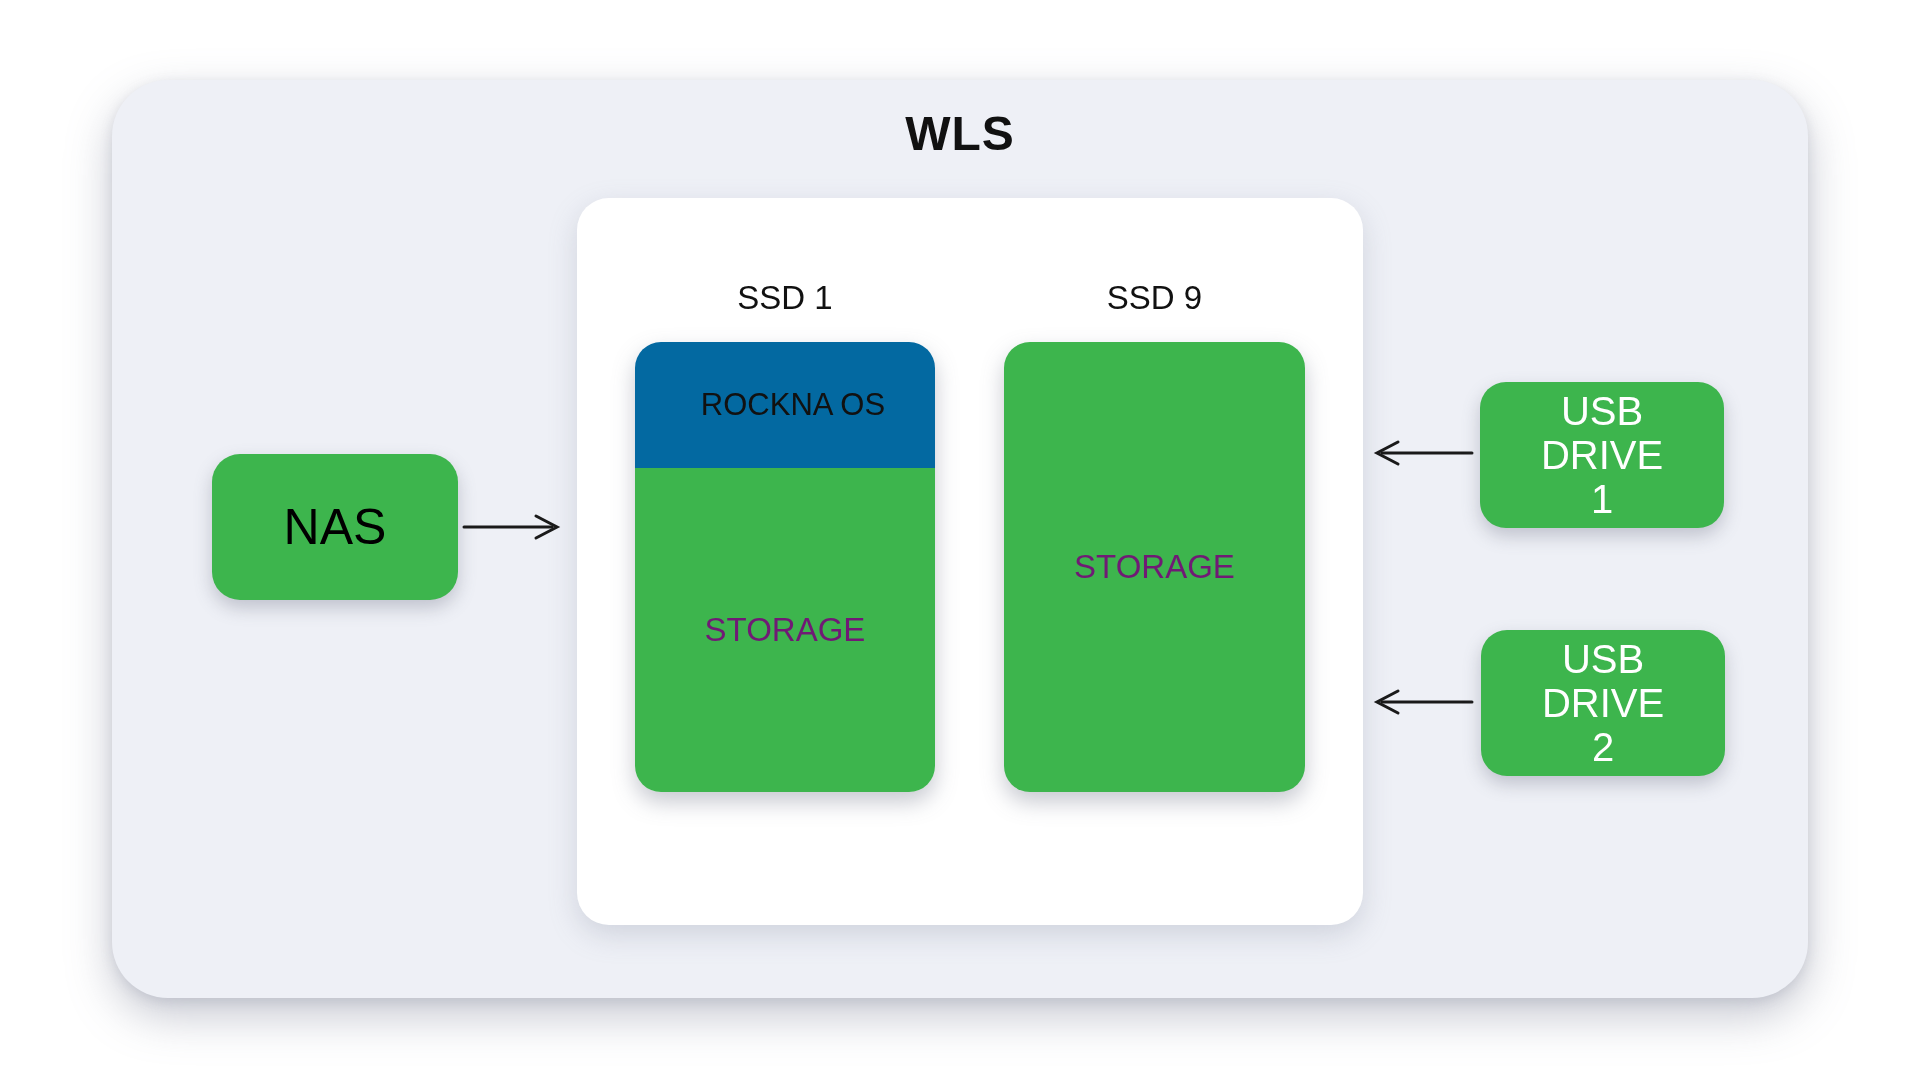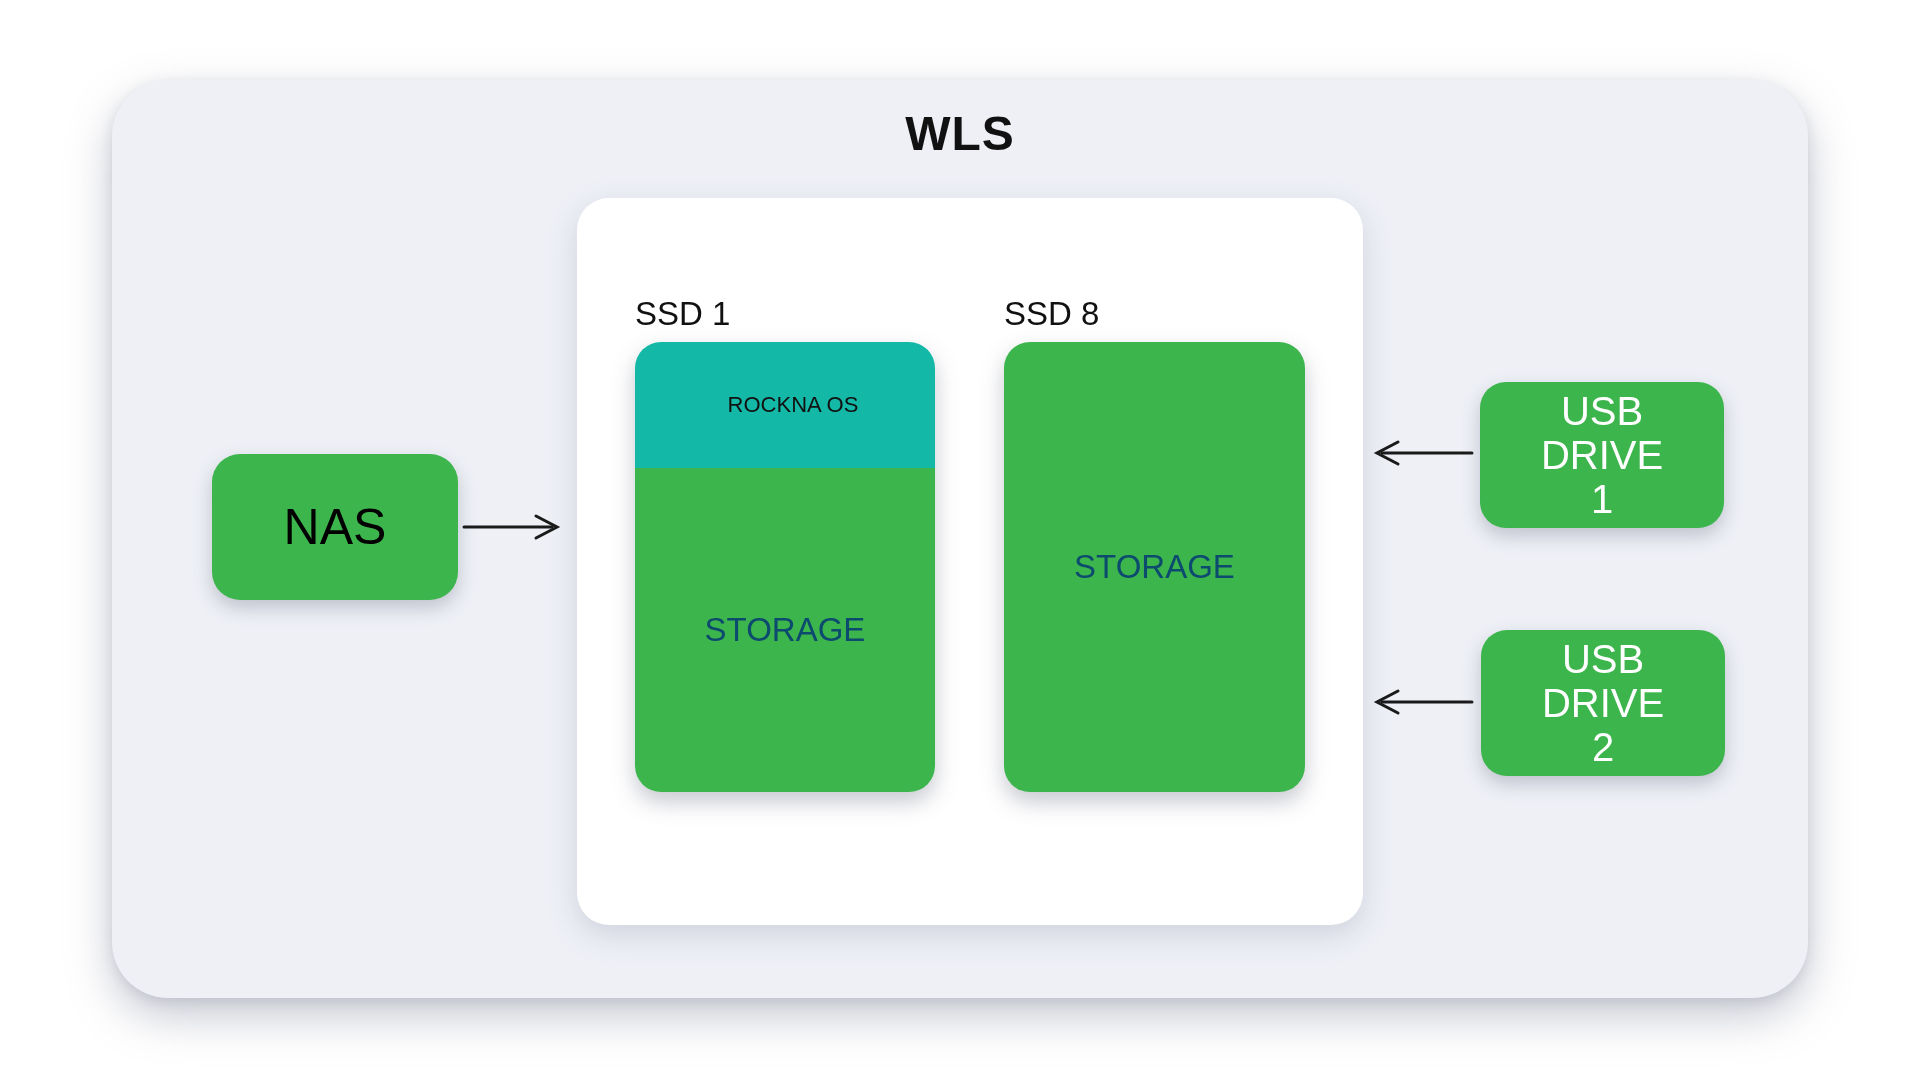--- a/index.html
+++ b/index.html
@@ -39,22 +39,23 @@
   
   .ssd-panel {
     left: 577px; top: 198px;
     width: 786px; height: 727px;
     background: #ffffff;
     border-radius: 32px;
     box-shadow: 0 10px 28px rgba(140,145,165,0.30);
   }
 
   .ssd-label {
-    top: 291px;
+    top: 275px;
     height: 46px;
+    text-align: center;
     font-size: 33px;
     line-height: 46px;
     color: #111111;
   }
   .ssd1-label { left: 635px; width: 300px; }
   .ssd2-label { left: 1004px; width: 301px; }
 
   .ssd-box {
     top: 342px;
     height: 450px;
@@ -62,36 +63,36 @@
     overflow: hidden;
     box-shadow: 0 10px 22px rgba(95,100,120,0.35);
     display: flex;
     flex-direction: column;
   }
   .ssd1-box { left: 635px; width: 300px; background: #f8f8f9; }
   .ssd2-box { left: 1004px; width: 301px; background: #3db54d; }
 
   .os-section {
     height: 126px;
-    background: #14b8a6;
+    background: #0369a1;
     display: flex;
     align-items: center;
     justify-content: center;
-    font-size: 22px;
+    font-size: 31px;
     color: #111111;
     padding-left: 16px;
   }
   .storage-section {
     flex: 1;
     background: #3db54d;
     display: flex;
     align-items: center;
     justify-content: center;
     font-size: 33px;
-    color: #0c4a6e;
+    color: #701a75;
   }
   .ssd2-box .storage-section { background: transparent; }
 
   
   .nas-box {
     left: 212px; top: 454px;
     width: 246px; height: 146px;
     background: #3db54d;
     border-radius: 28px;
     box-shadow: 0 8px 18px rgba(95,100,120,0.32);
@@ -127,21 +128,21 @@
 
 <div class="canvas">
 
   <div class="abs wls-container"></div>
 
   <div class="abs wls-title">WLS</div>
 
   <div class="abs ssd-panel"></div>
 
   <div class="abs ssd-label ssd1-label">SSD 1</div>
-  <div class="abs ssd-label ssd2-label">SSD 8</div>
+  <div class="abs ssd-label ssd2-label">SSD 9</div>
 
   <div class="abs ssd-box ssd1-box">
     <div class="os-section">ROCKNA OS</div>
     <div class="storage-section">STORAGE</div>
   </div>
 
   <div class="abs ssd-box ssd2-box">
     <div class="storage-section">STORAGE</div>
   </div>
 

